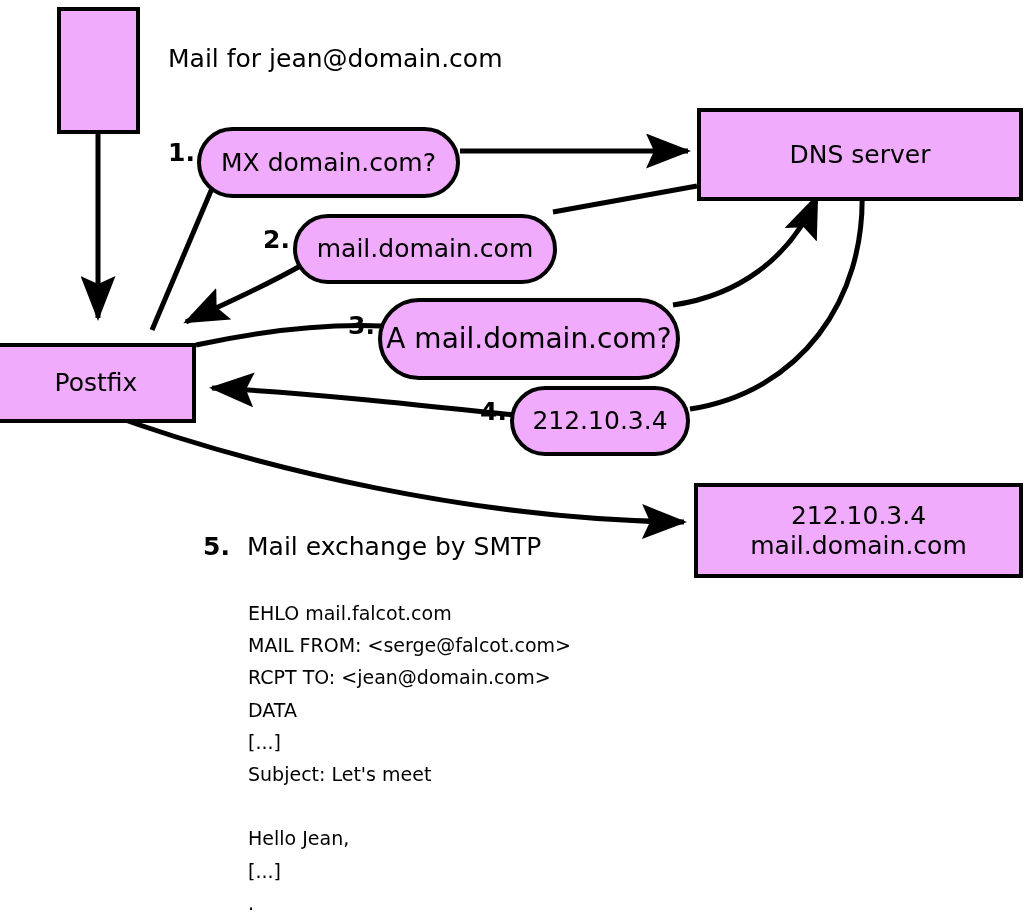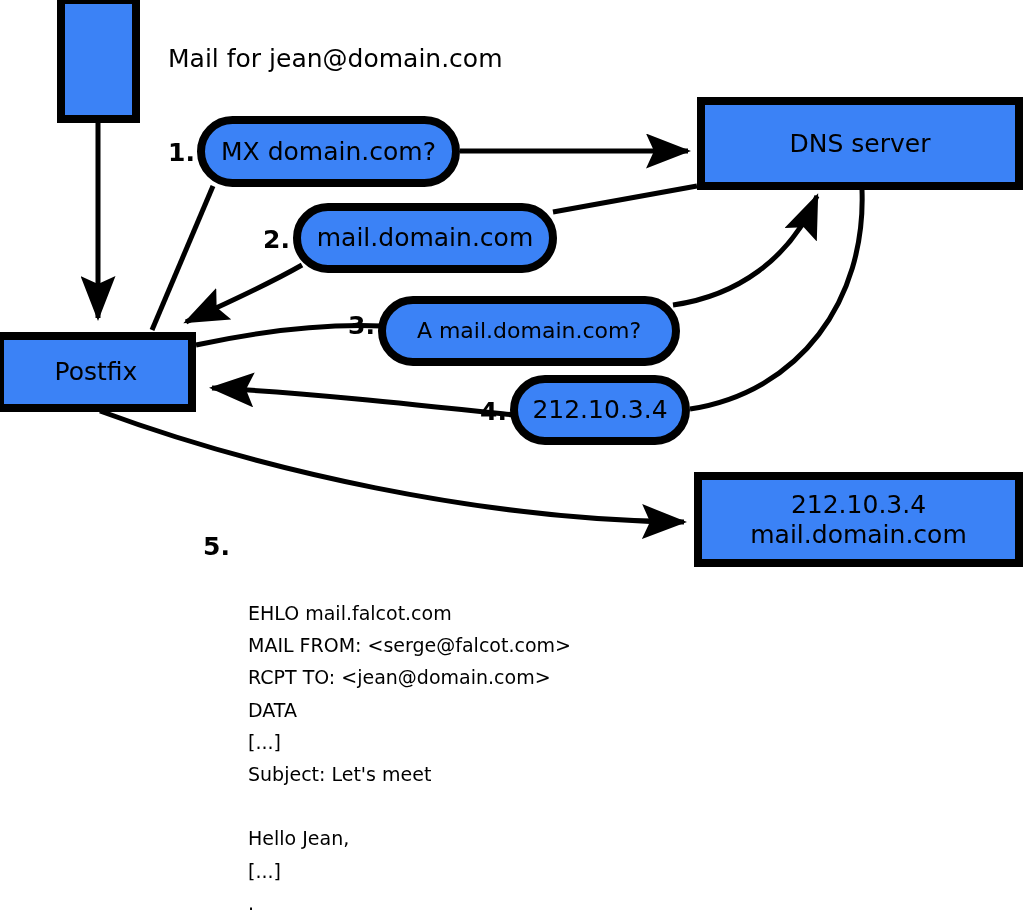--- a/index.html
+++ b/index.html
@@ -20,28 +20,29 @@
   #edges {
     position: absolute;
     left: 0;
     top: 0;
     width: 1024px;
     height: 919px;
   }
   .node {
     position: absolute;
     box-sizing: border-box;
-    border: 8px solid #000000;
-    background: #3b82f6;
+    border: 4px solid #000000;
+    background: #f0abfc;
     display: flex;
     align-items: center;
     justify-content: center;
     text-align: center;
     line-height: 1.18;
     z-index: 3;
+    margin-top: 11px;
   }
   .rect { border-radius: 0; align-items: center; }
   .bubble { border-radius: 999px; }
   .label-text {
     position: absolute;
     white-space: pre;
     z-index: 4;
   }
   .step-num {
     position: absolute;
@@ -111,30 +112,31 @@
   <div class="node bubble" style="left:197px; top:116px; width:263px; height:71px; font-size:25px;">
     <span>MX domain.com?</span>
   </div>
 
   <div class="step-num" style="left:263px; top:225px; font-size:25px;">2.</div>
   <div class="node bubble" style="left:293px; top:203px; width:264px; height:70px; font-size:25px;">
     <span>mail.domain.com</span>
   </div>
 
   <div class="step-num" style="left:348px; top:311px; font-size:25px;">3.</div>
-  <div class="node bubble" style="left:378px; top:296px; width:302px; height:70px; font-size:22px;">
+  <div class="node bubble" style="left:378px; top:287px; width:302px; height:82px; font-size:28px;">
     <span>A mail.domain.com?</span>
   </div>
 
   <div class="step-num" style="left:480px; top:397px; font-size:25px;">4.</div>
   <div class="node bubble" style="left:510px; top:375px; width:180px; height:70px; font-size:25px;">
     <span>212.10.3.4</span>
   </div>
 
   <div class="step-num" style="left:203px; top:532px; font-size:25px;">5.</div>
+  <div class="label-text" style="left:247px; top:532px; font-size:25px;">Mail exchange by SMTP</div>
 
   <div class="mono-block" style="left:248px; top:597px; font-size:19px;">EHLO mail.falcot.com
 MAIL FROM: &lt;serge@falcot.com&gt;
 RCPT TO: &lt;jean@domain.com&gt;
 DATA
 [...]
 Subject: Let's meet
 
 Hello Jean,
 [...]

